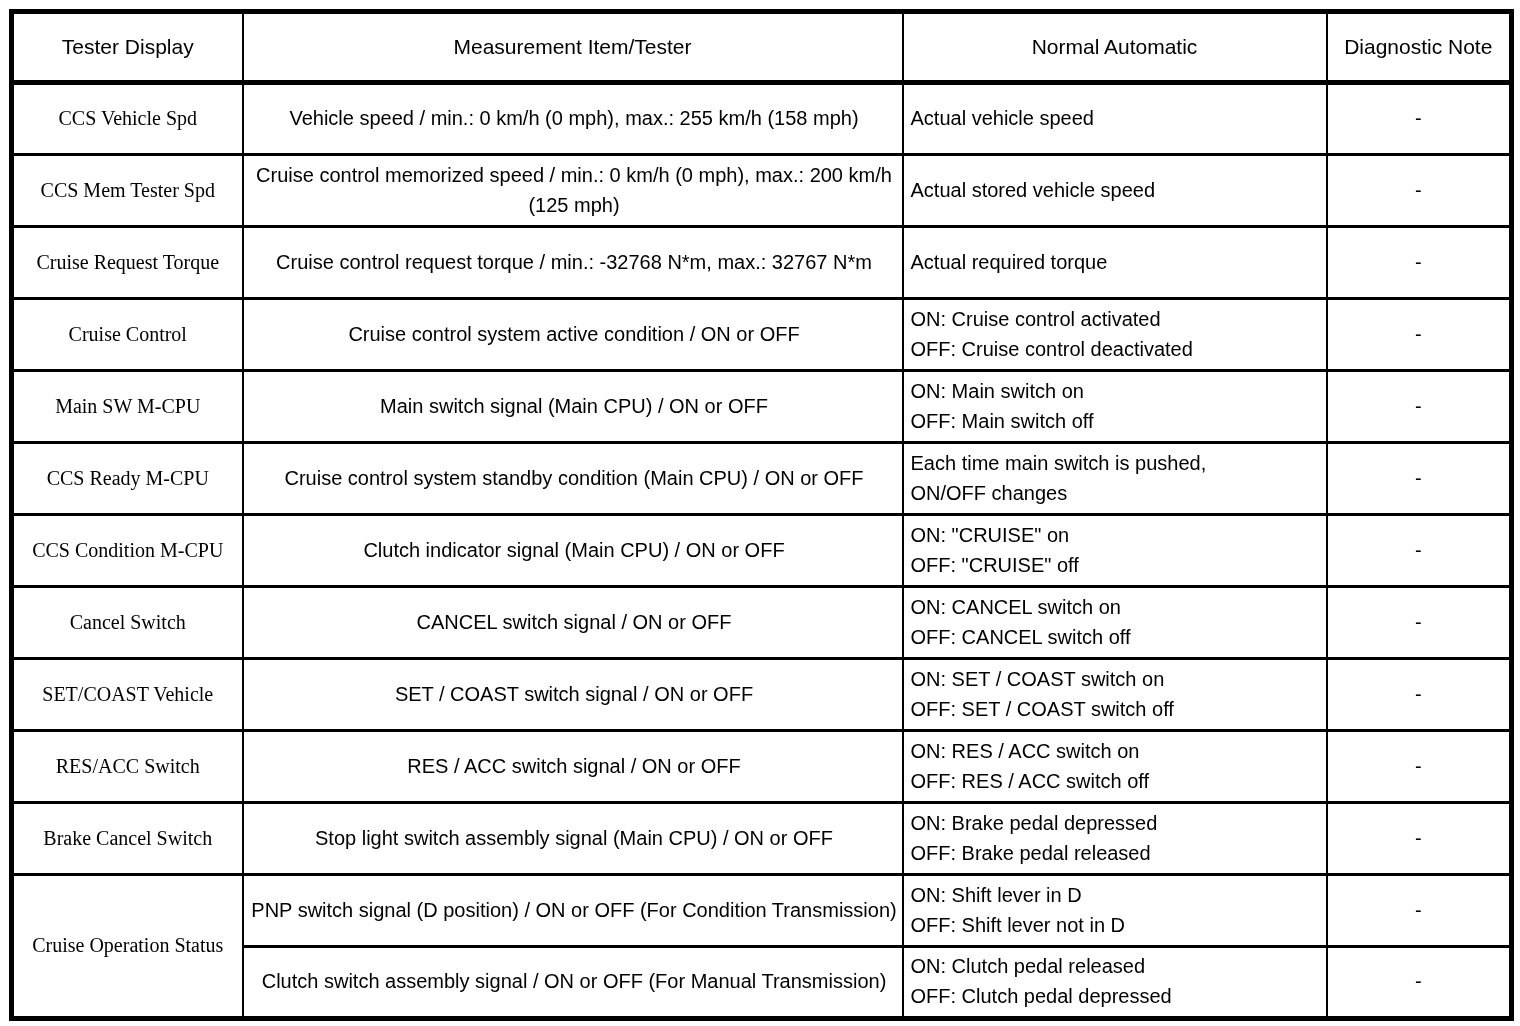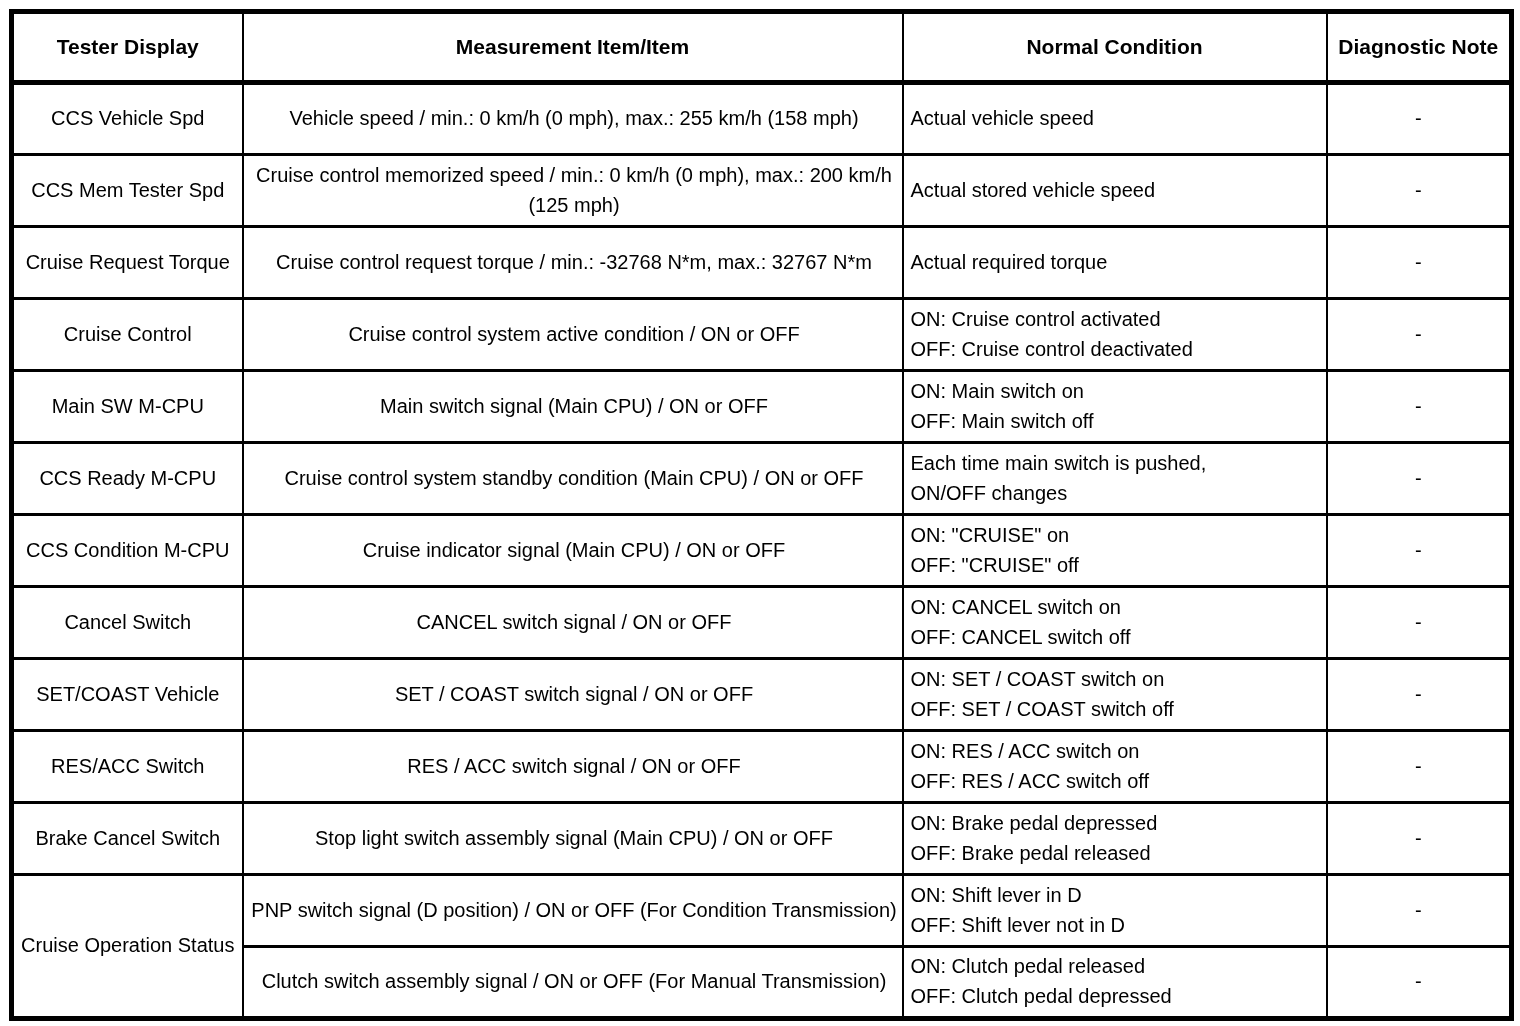--- a/index.html
+++ b/index.html
@@ -31,32 +31,33 @@
   th, td {
     border: 2px solid #000000;
     border-top-width: 3px;
     border-bottom-width: 3px;
     vertical-align: middle;
     font-size: 20px;
     line-height: 1.48;
     overflow: hidden;
   }
   thead th {
-    font-weight: bold;
+    font-weight: normal;
     text-align: center;
     border-bottom-width: 5px;
     height: 62px;
     padding: 2px 6px;
     font-size: 21px;
     line-height: 1.3;
   }
   tbody tr { height: 72px; }
   td.c1 {
     text-align: center;
     padding: 2px 4px;
+    font-family: Liberation Serif, serif;
   }
   td.c2 {
     text-align: center;
     padding: 2px 4px 2px 7px;
   }
   td.c3 {
     text-align: left;
     padding: 2px 4px 2px 7px;
     white-space: pre-line;
     margin-left: 28px;
@@ -73,22 +74,22 @@
   <table class="data-list">
     <colgroup>
       <col class="c1">
         <col class="c2">
         <col class="c3">
         <col class="c4">
     </colgroup>
     <thead>
       <tr>
         <th>Tester Display</th>
-        <th>Measurement Item/Item</th>
-        <th>Normal Condition</th>
+        <th>Measurement Item/Tester</th>
+        <th>Normal Automatic</th>
         <th>Diagnostic Note</th>
       </tr>
     </thead>
     <tbody>
       <tr>
         <td class="c1">CCS Vehicle Spd</td>
         <td class="c2">Vehicle speed / min.: 0 km/h (0 mph), max.: 255 km/h (158 mph)</td>
         <td class="c3">Actual vehicle speed</td>
         <td class="c4">-</td>
       </tr>
@@ -120,21 +121,21 @@
       </tr>
       <tr>
         <td class="c1">CCS Ready M-CPU</td>
         <td class="c2">Cruise control system standby condition (Main CPU) / ON or OFF</td>
         <td class="c3">Each time main switch is pushed,
 ON/OFF changes</td>
         <td class="c4">-</td>
       </tr>
       <tr>
         <td class="c1">CCS Condition M-CPU</td>
-        <td class="c2">Cruise indicator signal (Main CPU) / ON or OFF</td>
+        <td class="c2">Clutch indicator signal (Main CPU) / ON or OFF</td>
         <td class="c3">ON: "CRUISE" on
 OFF: "CRUISE" off</td>
         <td class="c4">-</td>
       </tr>
       <tr>
         <td class="c1">Cancel Switch</td>
         <td class="c2">CANCEL switch signal / ON or OFF</td>
         <td class="c3">ON: CANCEL switch on
 OFF: CANCEL switch off</td>
         <td class="c4">-</td>

